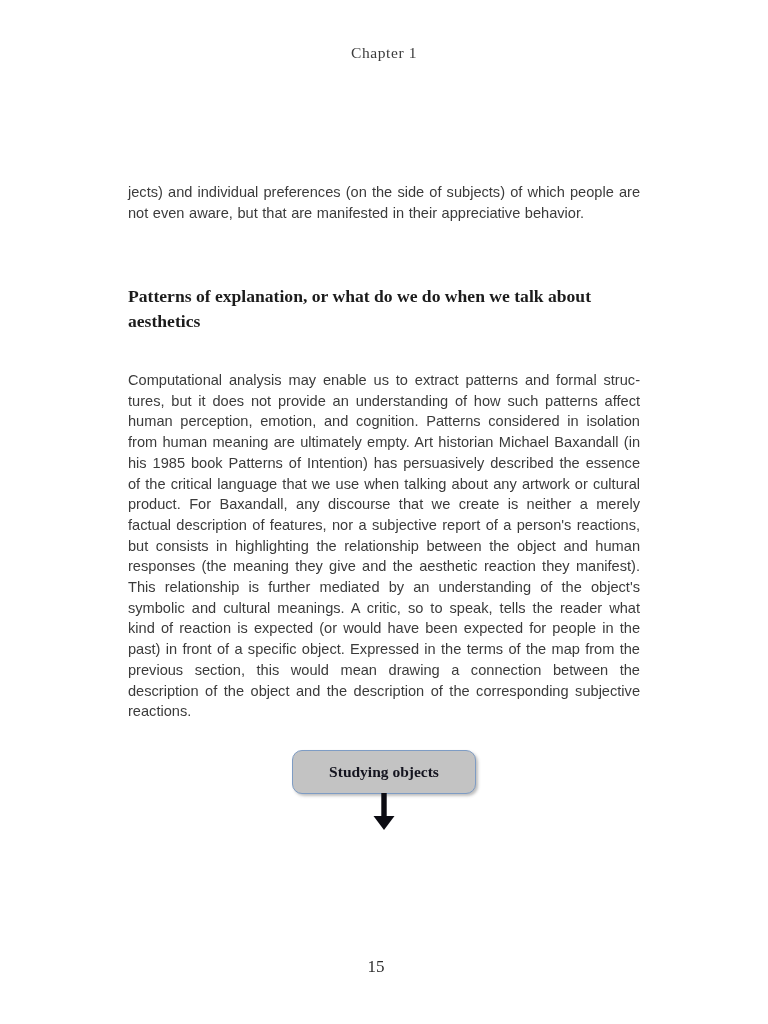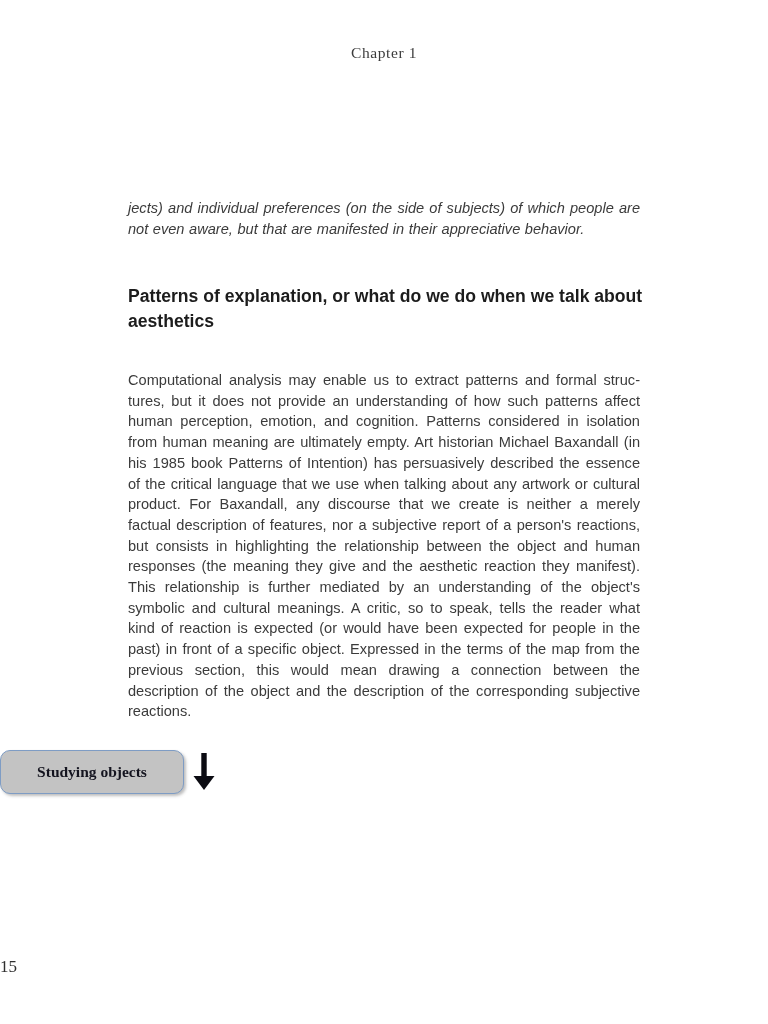--- a/index.html
+++ b/index.html
@@ -32,44 +32,44 @@
     margin: 0;
     font-family: "Liberation Sans", "DejaVu Sans", sans-serif;
     font-size: 14.6px;
     line-height: 20.7px;
     color: #3b3b3b;
     text-align: justify;
     hyphens: manual;
     -webkit-hyphens: manual;
     word-spacing: 0.5px;
   }
-  .intro-para { top: 198px; font-style: italic; }
+  .intro-para { top: 182px; }
   .section-heading {
     position: absolute;
     top: 284px;
     left: 128px;
     width: 516px;
     margin: 0;
-    font-family: Liberation Sans, sans-serif;
+    font-family: Liberation Serif, serif;
     font-size: 17.6px;
     line-height: 24.6px;
     font-weight: 700;
     color: #1c1c1c;
     text-align: left;
   }
   .body-para { top: 370px; }
   .body-para .em { }
   .diagram {
     position: absolute;
     top: 750px;
     left: 0;
     width: 768px;
     margin: 0;
     display: flex;
-    flex-direction: row;
+    flex-direction: column;
     align-items: center;
   }
   .flow-box {
     width: 182px;
     height: 42px;
     background: #c3c3c3;
     border: 1.6px solid #7e9cc4;
     border-radius: 10px;
     box-shadow: 2px 2px 3px rgba(110,110,110,0.45);
     display: flex;
@@ -82,20 +82,21 @@
   }
   .arrow-down {
     display: block;
     margin: -1px 0;
   }
   .page-number {
     position: absolute;
     top: 957px;
     left: 0;
     width: 752px;
+    text-align: center;
     font-family: "Liberation Serif", "DejaVu Serif", serif;
     font-size: 17px;
     color: #2e2e2e;
   }
 </style>
 </head>
 <body>
 
 <div class="page">
 

